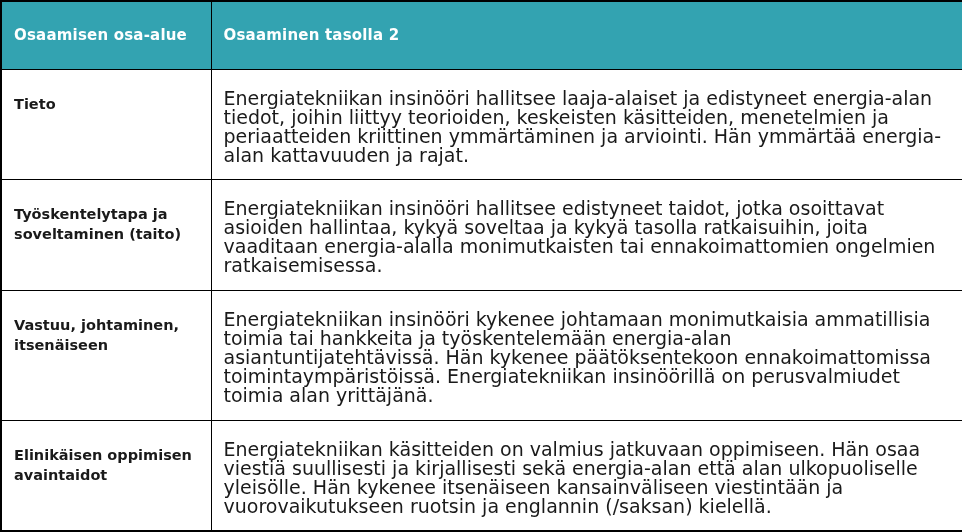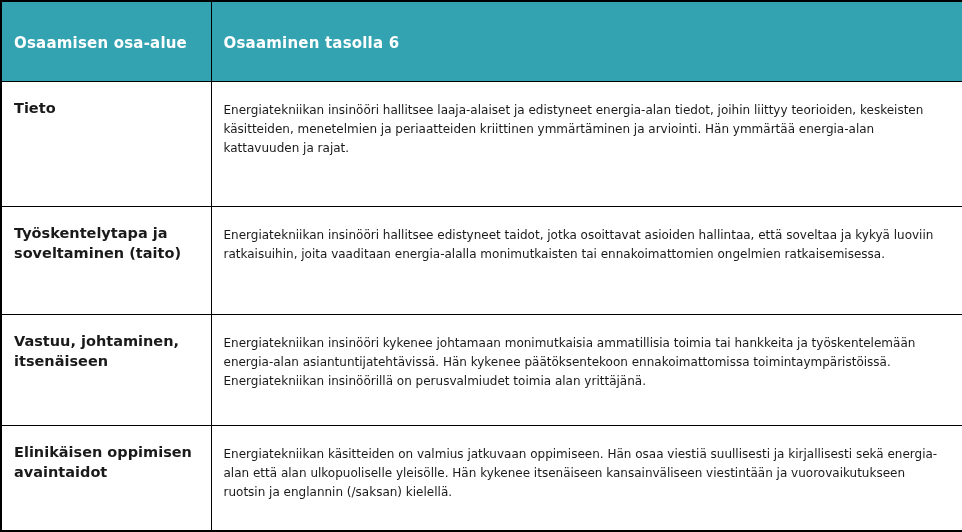--- a/index.html
+++ b/index.html
@@ -31,32 +31,32 @@
     text-align: left;
   }
   tr.header-row {
     height: 65px;
   }
   tr.header-row th {
     background: #33a3b1;
     color: #ffffff;
     font-size: 15px;
     font-weight: bold;
-    padding: 32px 12px 8px 12px;
+    padding: 24px 12px 8px 12px;
     letter-spacing: 0.2px;
   }
   td.area-cell {
     font-size: 14.5px;
     font-weight: bold;
     color: #1a1a1a;
-    padding: 16px 14px 8px 12px;
+    padding: 24px 14px 8px 12px;
     line-height: 20px;
   }
   td.desc-cell {
-    font-size: 12px;
+    font-size: 19px;
     color: #1a1a1a;
     padding: 19px 16px 8px 12px;
     line-height: 19px;
   }
   tr.row-1 { height: 102px; }
   tr.row-2 { height: 88px; }
   tr.row-3 { height: 90px; }
   tr.row-4 { height: 92px; }
   tr.row-5 { height: 80px; }
 </style>
@@ -65,29 +65,29 @@
 
 <div class="page">
   <table class="competence-table">
     <colgroup>
       <col class="col-area">
       <col class="col-desc">
     </colgroup>
     <tbody>
       <tr class="header-row">
         <th>Osaamisen osa-alue</th>
-        <th>Osaaminen tasolla 6</th>
+        <th>Osaaminen tasolla 2</th>
       </tr>
       <tr class="row-1">
         <td class="area-cell">Tieto</td>
         <td class="desc-cell">Energiatekniikan insinööri hallitsee laaja-alaiset ja edistyneet energia-alan tiedot, joihin liittyy teorioiden, keskeisten käsitteiden, menetelmien ja periaatteiden kriittinen ymmärtäminen ja arviointi. Hän ymmärtää energia-alan kattavuuden ja rajat.</td>
       </tr>
       <tr class="row-2">
         <td class="area-cell">Työskentelytapa ja soveltaminen (taito)</td>
-        <td class="desc-cell">Energiatekniikan insinööri hallitsee edistyneet taidot, jotka osoittavat asioiden hallintaa, että soveltaa ja kykyä luoviin ratkaisuihin, joita vaaditaan energia-alalla monimutkaisten tai ennakoimattomien ongelmien ratkaisemisessa.</td>
+        <td class="desc-cell">Energiatekniikan insinööri hallitsee edistyneet taidot, jotka osoittavat asioiden hallintaa, kykyä soveltaa ja kykyä tasolla ratkaisuihin, joita vaaditaan energia-alalla monimutkaisten tai ennakoimattomien ongelmien ratkaisemisessa.</td>
       </tr>
       <tr class="row-3">
         <td class="area-cell">Vastuu, johtaminen, itsenäiseen</td>
         <td class="desc-cell">Energiatekniikan insinööri kykenee johtamaan monimutkaisia ammatillisia toimia tai hankkeita ja työskentelemään energia-alan asiantuntijatehtävissä. Hän kykenee päätöksentekoon ennakoimattomissa toimintaympäristöissä. Energiatekniikan insinöörillä on perusvalmiudet toimia alan yrittäjänä.</td>
       </tr>
       <tr class="row-5">
         <td class="area-cell">Elinikäisen oppimisen avaintaidot</td>
         <td class="desc-cell">Energiatekniikan käsitteiden on valmius jatkuvaan oppimiseen. Hän osaa viestiä suullisesti ja kirjallisesti sekä energia-alan että alan ulkopuoliselle yleisölle. Hän kykenee itsenäiseen kansainväliseen viestintään ja vuorovaikutukseen ruotsin ja englannin (/saksan) kielellä.</td>
       </tr>
     </tbody>

